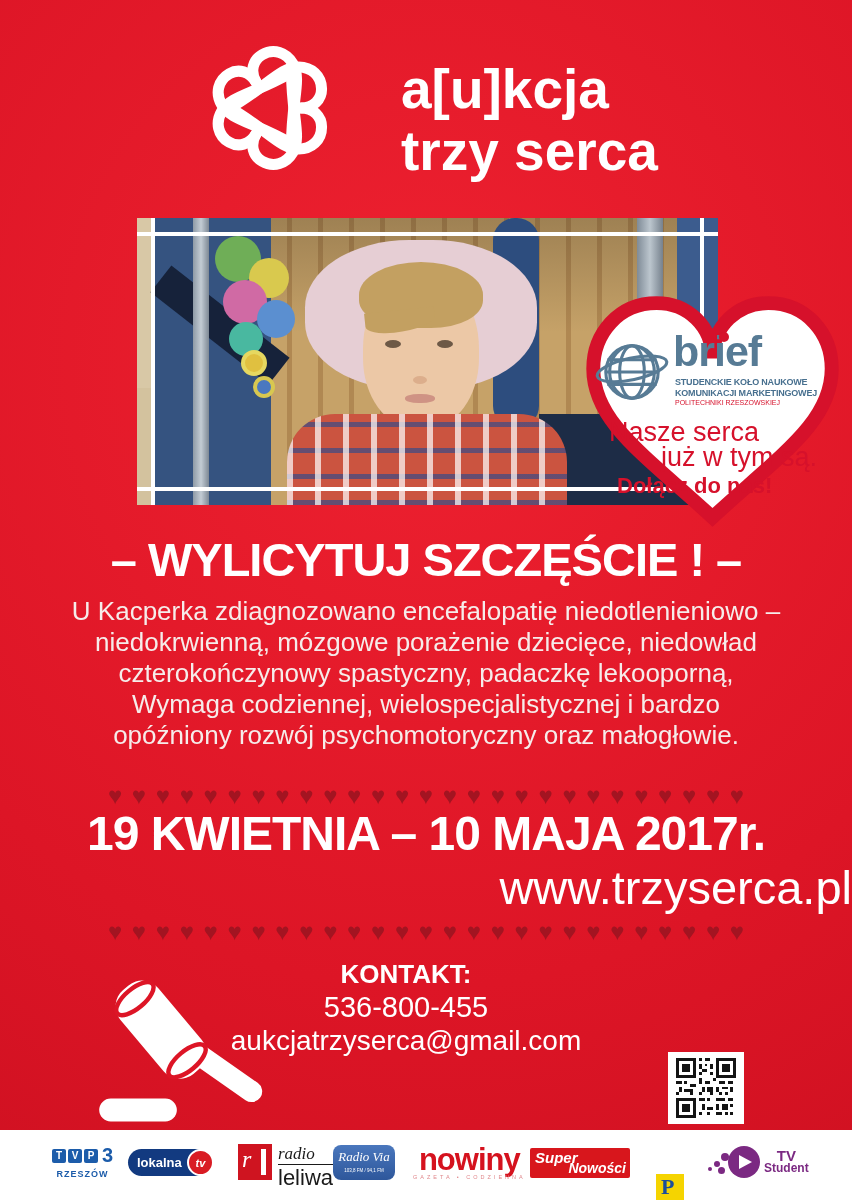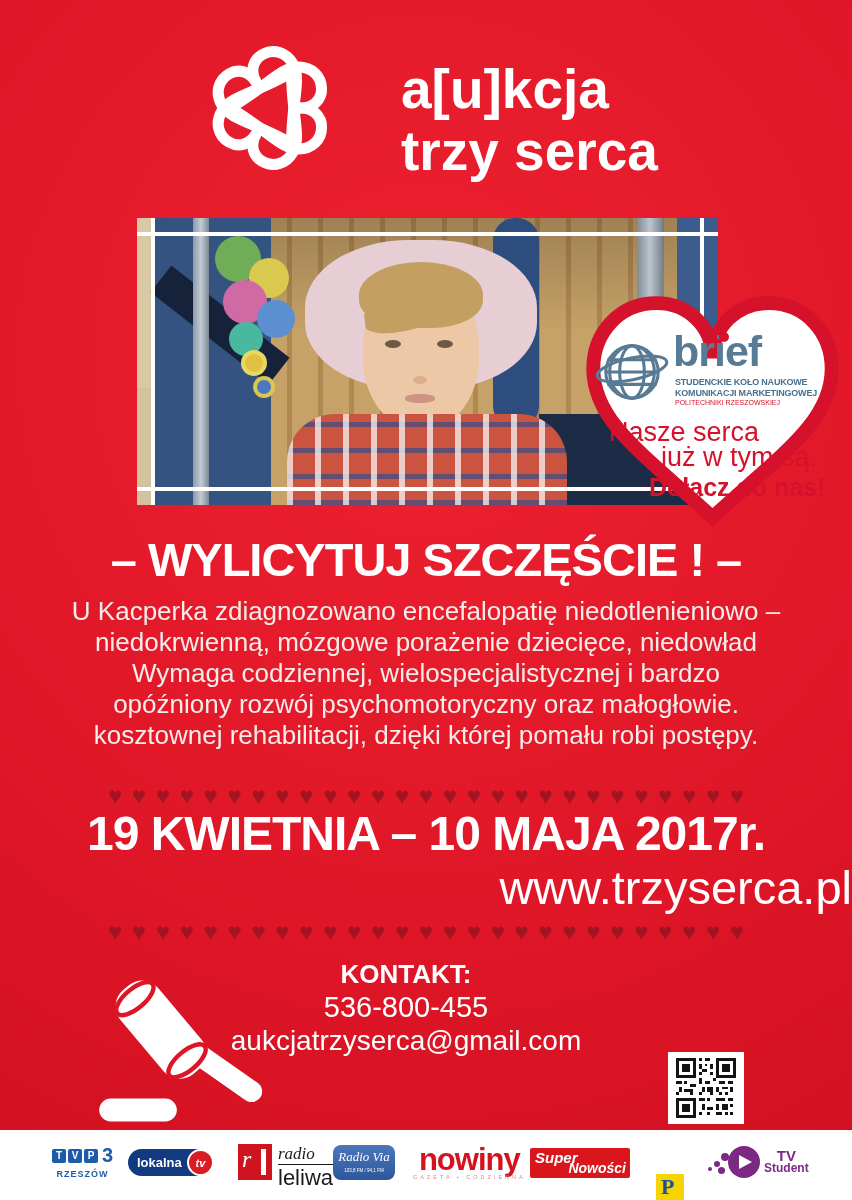--- a/index.html
+++ b/index.html
@@ -44,21 +44,21 @@
   .badge svg.heart-shape { position:absolute; left:0; top:0; width:100%; height:100%; }
   .badge-globe { position:absolute; left:22px; top:52px; width:74px; height:74px; }
   .badge-brief { position:absolute; left:100px; top:44px; font-size:43px; font-weight:700;
                  letter-spacing:-1px; color:#577b95; }
   .badge-idot  { position:absolute; left:146px; top:49px; width:10px; height:10px; border-radius:50%; background:#d6112b; }
   .badge-org   { position:absolute; left:102px; top:94px; color:#48708f; font-weight:700;
                  font-size:9px; line-height:10.5px; letter-spacing:-0.2px; }
   .badge-org .org-red { color:#d6112b; font-weight:400; font-size:7px; letter-spacing:0; }
   .badge-s1 { position:absolute; left:36px;  top:134px; font-size:27px; color:#d6112b; }
   .badge-s2 { position:absolute; left:88px;  top:159px; font-size:27px; color:#d6112b; }
-  .badge-s3 { position:absolute; left:76px;  top:190px; font-size:25px; font-weight:700; color:#d6112b; }
+  .badge-s3 { position:absolute; left:44px;  top:190px; font-size:22px; font-weight:700; color:#d6112b; }
   
   .headline { position:absolute; left:0; top:532px; width:852px; text-align:center; color:#fff;
               font-size:47px; font-weight:700; letter-spacing:-1px; }
   .desc { position:absolute; left:66px; top:596px; width:720px; text-align:center; color:#f6ecea;
           font-size:26px; line-height:31px; }
   .hearts-row { position:absolute; left:0; width:852px; text-align:center; color:#a31421;
                 font-size:24px; word-spacing:3px; }
   .hearts-1 { top:782px; } .hearts-2 { top:918px; }
   .date-line { position:absolute; left:0; top:806px; width:852px; text-align:center; color:#fff;
                font-size:48px; font-weight:700; letter-spacing:-1px; }
@@ -202,23 +202,23 @@
     </div>
     <div class="badge-s1">Nasze serca</div>
     <div class="badge-s2">już w tym są.</div>
     <div class="badge-s3">Dołącz do nas!</div>
   </div>
 
   <div class="headline">– WYLICYTUJ SZCZĘŚCIE ! –</div>
   <div class="desc">
     <div>U Kacperka zdiagnozowano encefalopatię niedotlenieniowo –</div>
     <div>niedokrwienną, mózgowe porażenie dziecięce, niedowład</div>
+    <div>czterokończynowy spastyczny, padaczkę lekooporną,</div>
     <div>Wymaga codziennej, wielospecjalistycznej i bardzo</div>
     <div>opóźniony rozwój psychomotoryczny oraz małogłowie.</div>
-    <div>kosztownej rehabilitacji, dzięki której pomału robi postępy.</div>
   </div>
 
   <div class="hearts-row hearts-1">♥ ♥ ♥ ♥ ♥ ♥ ♥ ♥ ♥ ♥ ♥ ♥ ♥ ♥ ♥ ♥ ♥ ♥ ♥ ♥ ♥ ♥ ♥ ♥ ♥ ♥ ♥</div>
   <div class="date-line">19 KWIETNIA – 10 MAJA 2017r.</div>
   <div class="site-line">www.trzyserca.pl</div>
   <div class="hearts-row hearts-2">♥ ♥ ♥ ♥ ♥ ♥ ♥ ♥ ♥ ♥ ♥ ♥ ♥ ♥ ♥ ♥ ♥ ♥ ♥ ♥ ♥ ♥ ♥ ♥ ♥ ♥ ♥</div>
 
   <div class="contact">
     <div class="c-label">KONTAKT:</div>
     <div class="c-phone">536-800-455</div>

